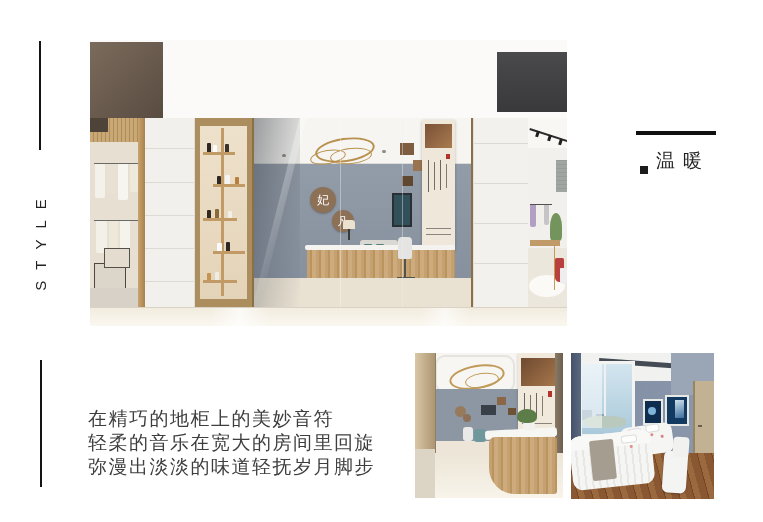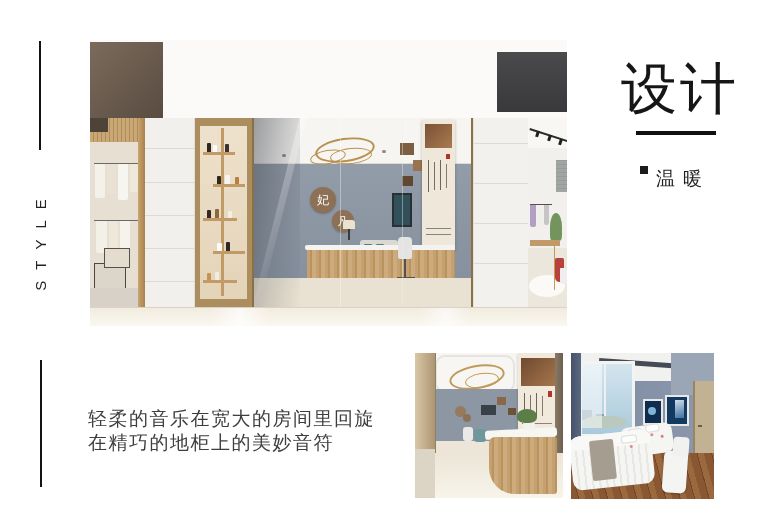--- a/index.html
+++ b/index.html
@@ -25,21 +25,21 @@
         align-items:center;justify-content:center;box-shadow:0 1px 2px rgba(0,0,0,.25);}
   .ring{position:absolute;border:2px solid #b9914f;border-radius:50%;}
   .garment{position:absolute;border-radius:0 0 2px 2px;}
   .bottle{position:absolute;border-radius:1px 1px 0 0;}
   .shelf{position:absolute;background:#c19a66;height:3px;}
   
   .design-title{position:absolute;left:621px;top:52px;font-size:56px;letter-spacing:3px;
         color:#161616;font-weight:500;}
   .design-rule{position:absolute;left:636px;top:131px;width:80px;height:4px;background:#101010;}
   .features{position:absolute;left:640px;top:148px;}
-  .feature{display:flex;align-items:flex-start;margin-bottom:11px;margin-top:18px;}
+  .feature{display:flex;align-items:flex-end;margin-bottom:11px;}
   .fbullet{width:8px;height:8px;background:#1c1c1c;margin-right:8px;flex:0 0 auto;}
   .flabel{font-size:19px;letter-spacing:8px;color:#1f1f1f;font-weight:500;}
   
   .article-head{position:absolute;left:88px;top:378px;display:flex;align-items:center;
         border-bottom:2px solid #2a2a2a;padding:0 3px 5px 0;}
   .hbullet{width:9px;height:9px;background:#1e1e1e;margin-right:5px;flex:0 0 auto;}
   .htext{font-size:18px;font-weight:bold;color:#2a2a2a;letter-spacing:1px;}
   .article-body{position:absolute;left:88px;top:407px;}
   .aline{font-size:19px;color:#3e3e3e;letter-spacing:1.5px;line-height:24px;}
   
@@ -188,32 +188,32 @@
       <div class="abs" style="left:27px;top:140px;width:9px;height:24px;background:#b8403f;border-radius:2px 2px 6px 6px;"></div>
       <div class="abs" style="left:32px;top:150px;width:7px;height:16px;background:#f0edee;border-radius:1px 1px 5px 5px;"></div>
     </div>
 
     <div class="abs" style="left:0;top:267px;width:477px;height:19px;background:linear-gradient(180deg,#f2ecdf,#fbf8f1);border-top:1px solid #d9d3c7;">
       <div class="abs" style="left:120px;top:0;width:60px;height:19px;background:linear-gradient(90deg,rgba(255,255,255,0),rgba(255,255,255,.7),rgba(255,255,255,0));"></div>
       <div class="abs" style="left:330px;top:0;width:50px;height:19px;background:linear-gradient(90deg,rgba(255,255,255,0),rgba(255,255,255,.6),rgba(255,255,255,0));"></div>
     </div>
   </div>
 
-  <div class="design-title">设计</div>
   <div class="design-rule"></div>
   <div class="features">
     <div class="feature">
       <span class="fbullet"></span>
       <span class="flabel">温暖</span>
     </div>
   </div>
 
   <div class="article-body">
+    <div class="aline">在精巧的地柜上的美妙音符</div>
     <div class="aline">轻柔的音乐在宽大的房间里回旋</div>
-    <div class="aline">在精巧的地柜上的美妙音符</div>
+    <div class="aline">弥漫出淡淡的味道轻抚岁月脚步</div>
   </div>
 
   <div class="photo" style="left:415px;top:353px;width:148px;height:145px;background:#ece5d8;">
     <div class="abs" style="left:0;top:0;width:148px;height:42px;background:#f7f6f2;"></div>
     <div class="abs" style="left:20px;top:2px;width:76px;height:34px;border:2px solid #e6e4df;border-radius:10px;"></div>
     <div class="ring" style="left:34px;top:12px;width:52px;height:20px;border-color:#c09a58;transform:rotate(-10deg);"></div>
     <div class="ring" style="left:50px;top:20px;width:32px;height:13px;border-color:#c09a58;border-width:1.5px;transform:rotate(-8deg);"></div>
     <div class="abs" style="left:18px;top:36px;width:92px;height:52px;background:#8d96a3;"></div>
     <div class="abs" style="left:0;top:0;width:20px;height:104px;background:linear-gradient(90deg,#d9c7a6,#ad9672);border-right:1px solid #8f7f63;"></div>
     <div class="abs" style="left:66px;top:52px;width:15px;height:10px;background:#3a4048;"></div>

